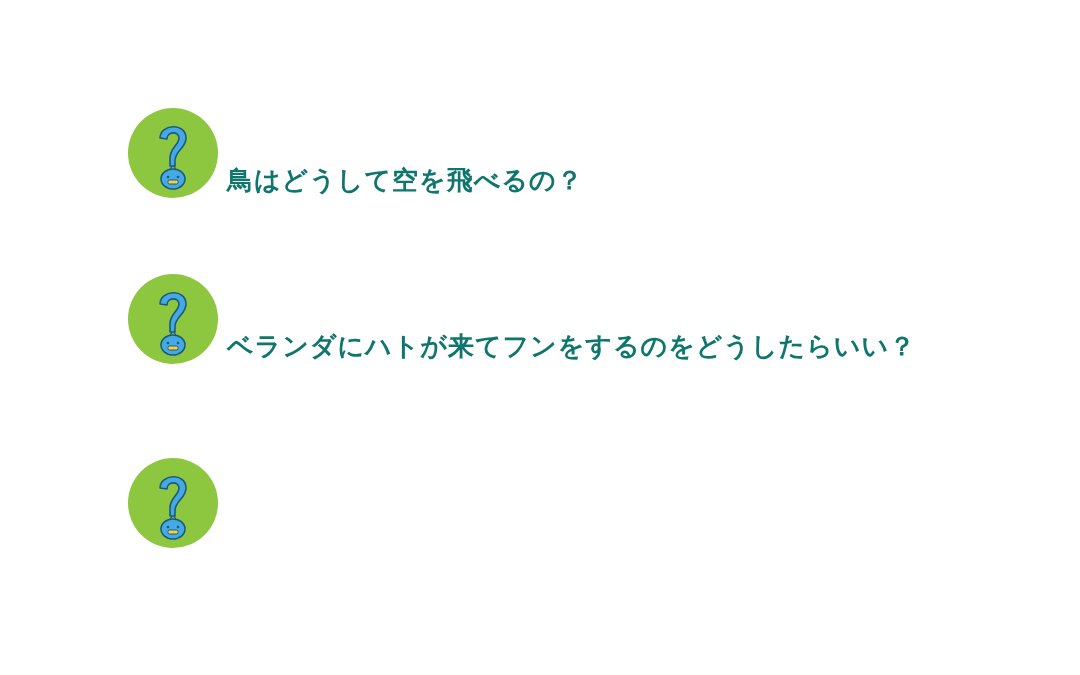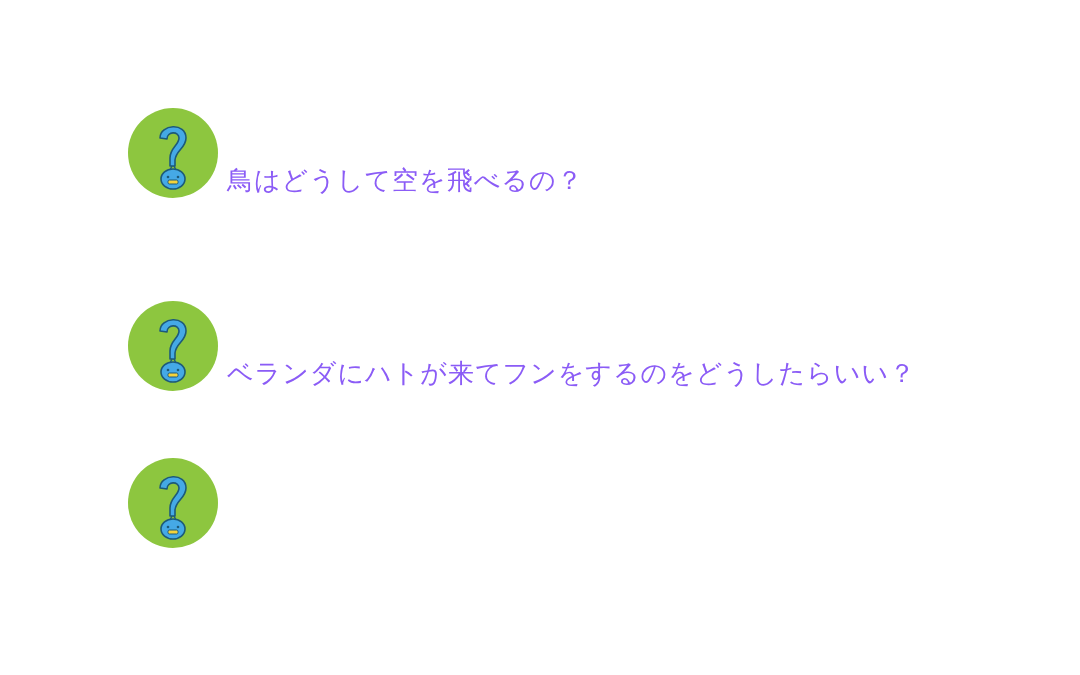--- a/index.html
+++ b/index.html
@@ -1,41 +1,41 @@
 <!DOCTYPE html>
 <html><head>
 <meta charset="utf-8">
 <style>
   html, body { margin:0; padding:0; background:#ffffff; }
   body { width:1080px; height:675px; position:relative; overflow:hidden;
          font-family: "DejaVu Sans", "Liberation Sans", sans-serif; }
   .faq-item { position:absolute; left:128px; height:92px; width:900px; }
   .badge { position:absolute; left:0; top:0; width:90px; height:90px; }
-  .question { position:absolute; left:99px; top:54px; font-size:26px; font-weight:normal;
-              color:#8b5cf6; white-space:nowrap; letter-spacing:1px; line-height:36px;text-align:right; }
+  .question { position:absolute; left:99px; top:54px; font-size:26px; font-weight:bold;
+              color:#0f766e; white-space:nowrap; letter-spacing:1px; line-height:36px;text-align:right; }
 </style>
 </head>
 <body>
 
 <div class="faq-item" style="top:108px;">
   <div class="badge">
   <svg viewBox="0 0 90 90" width="90" height="90">
     <circle cx="45" cy="45" r="45" fill="#8dc63f"></circle>
     <path d="M32 30 C32 16 58 14 58 30 C58 40 48 42 47 52 L47 58 L42 58 L42 50 C42 40 51 37 51 30 C51 23 39 23 39 31 Z" fill="#45a9e6" stroke="#1d5a7a" stroke-width="1.6" stroke-linejoin="round"></path>
     <path d="M44 58 L42 62 M46 58 L48 62" stroke="#1d5a7a" stroke-width="1.4"></path>
     <ellipse cx="45" cy="71" rx="12" ry="10" fill="#45a9e6" stroke="#1d5a7a" stroke-width="1.6"></ellipse>
     <circle cx="40" cy="69" r="1.3" fill="#1d5a7a"></circle>
     <circle cx="50" cy="69" r="1.3" fill="#1d5a7a"></circle>
     <rect x="40" y="72" width="10" height="4" rx="1.5" fill="#f5d33a" stroke="#1d5a7a" stroke-width="1"></rect>
   </svg>
 </div>
   <div class="question">鳥はどうして空を飛べるの？</div>
 </div>
 
-<div class="faq-item" style="top:301px;">
+<div class="faq-item" style="top:274px;">
   <div class="badge">
   <svg viewBox="0 0 90 90" width="90" height="90">
     <circle cx="45" cy="45" r="45" fill="#8dc63f"></circle>
     <path d="M32 30 C32 16 58 14 58 30 C58 40 48 42 47 52 L47 58 L42 58 L42 50 C42 40 51 37 51 30 C51 23 39 23 39 31 Z" fill="#45a9e6" stroke="#1d5a7a" stroke-width="1.6" stroke-linejoin="round"></path>
     <path d="M44 58 L42 62 M46 58 L48 62" stroke="#1d5a7a" stroke-width="1.4"></path>
     <ellipse cx="45" cy="71" rx="12" ry="10" fill="#45a9e6" stroke="#1d5a7a" stroke-width="1.6"></ellipse>
     <circle cx="40" cy="69" r="1.3" fill="#1d5a7a"></circle>
     <circle cx="50" cy="69" r="1.3" fill="#1d5a7a"></circle>
     <rect x="40" y="72" width="10" height="4" rx="1.5" fill="#f5d33a" stroke="#1d5a7a" stroke-width="1"></rect>
   </svg>

